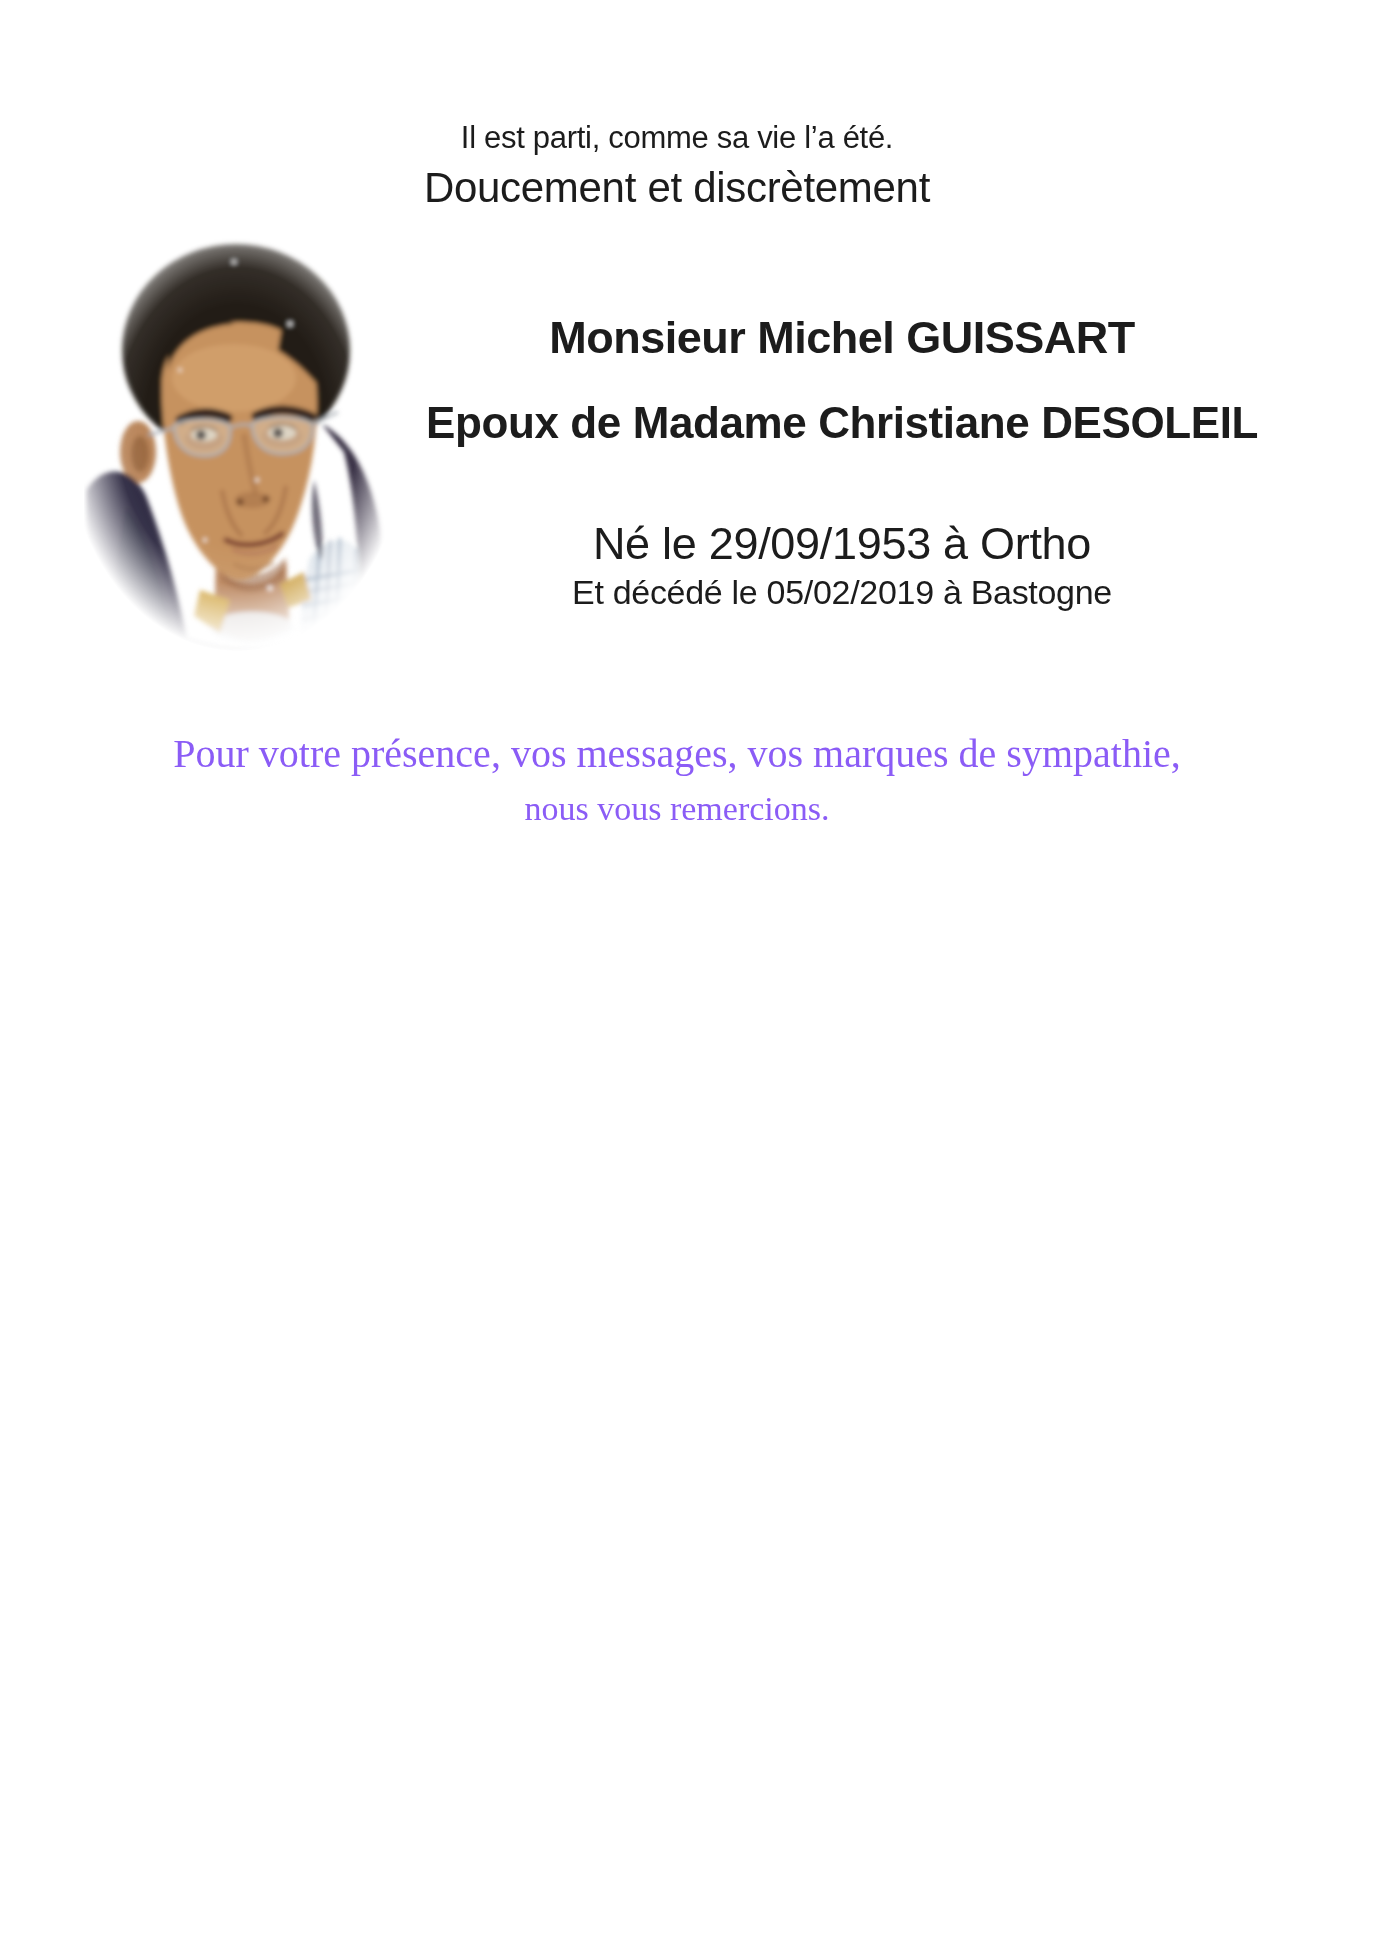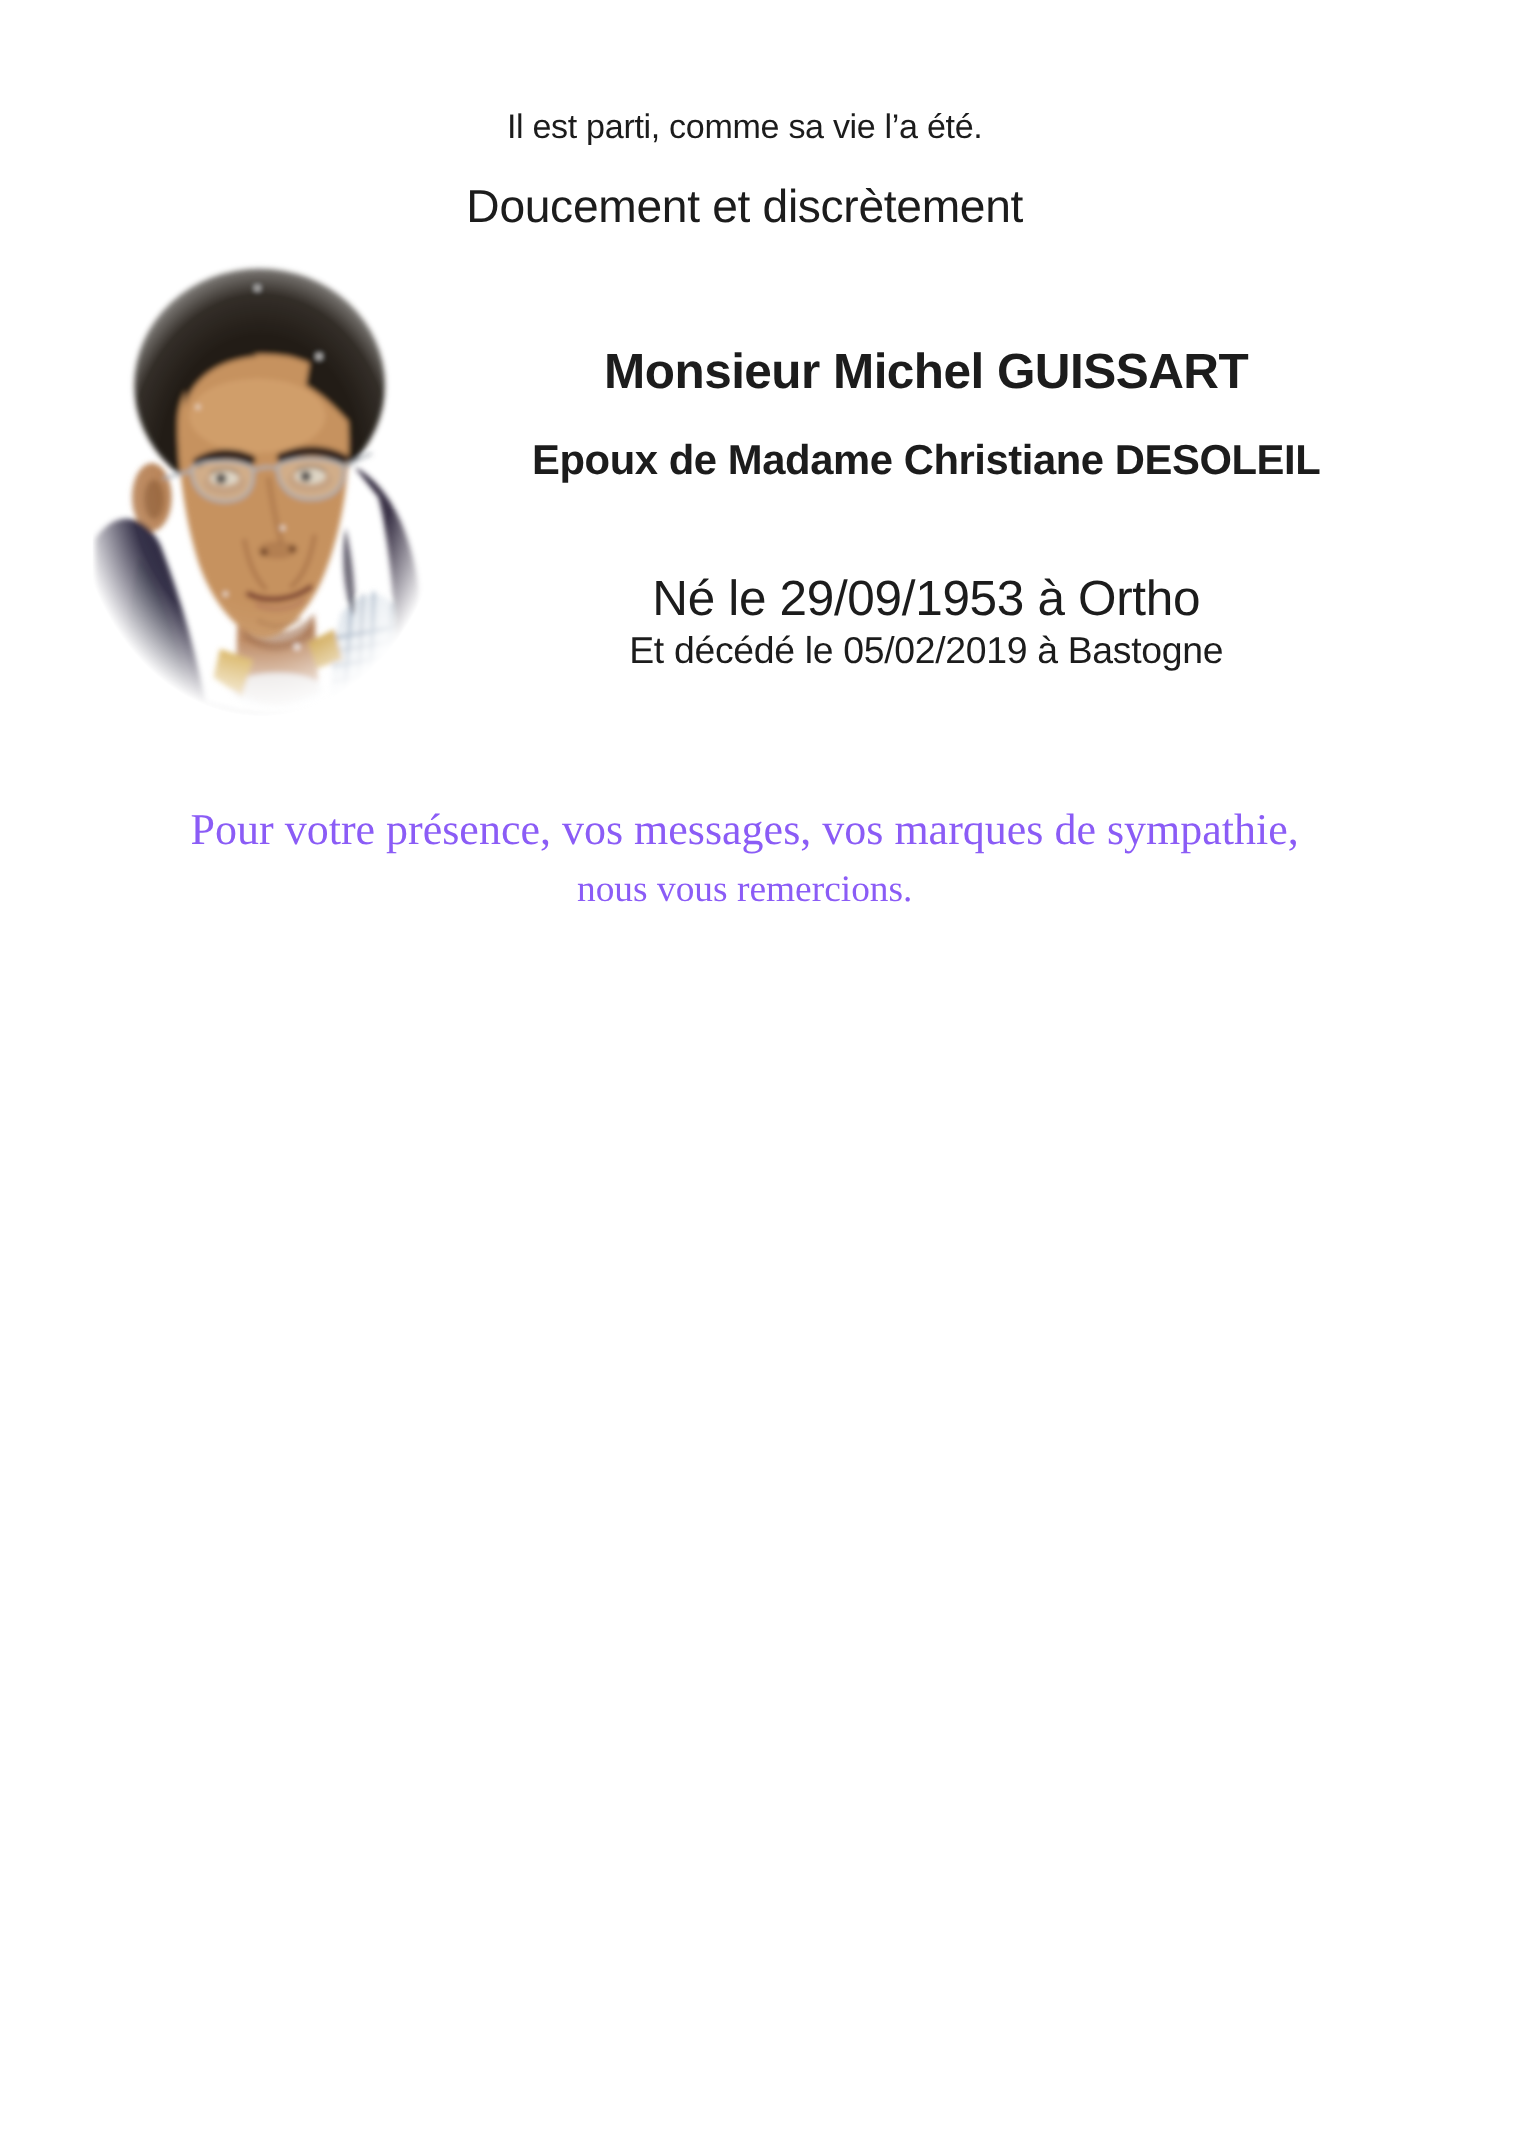--- a/index.html
+++ b/index.html
@@ -16,25 +16,25 @@
     font-family: "Liberation Sans", sans-serif;
     color: #1c1c1c;
   }
   .line {
     position: absolute;
     text-align: center;
     white-space: nowrap;
     line-height: 1.15;
   }
   
-  .intro-1 { left: 0; width: 1354px; top: 97px; font-size: 31px; letter-spacing: -0.3px; }
+  .intro-1 { left: 0; width: 1354px; top: 120px; font-size: 31px; letter-spacing: -0.3px; }
   .intro-2 { left: 0; width: 1354px; top: 164px; font-size: 42px; letter-spacing: -0.3px; }
   
   .title    { left: 330px; width: 1024px; top: 312px; font-size: 45px; font-weight: bold; letter-spacing: -0.5px; }
-  .subtitle { left: 330px; width: 1024px; top: 398px; font-size: 38px; font-weight: bold; letter-spacing: -0.4px; }
+  .subtitle { left: 330px; width: 1024px; top: 398px; font-size: 44px; font-weight: bold; letter-spacing: -0.4px; }
   .birth    { left: 330px; width: 1024px; top: 518px; font-size: 45px; letter-spacing: -0.3px; }
   .death    { left: 330px; width: 1024px; top: 573px; font-size: 34px; letter-spacing: -0.3px; }
   
   .serif { font-family: "Liberation Serif", serif; color: #8b5cf6; }
   .thanks-1 { left: 0; width: 1354px; top: 731px; font-size: 40px; }
   .thanks-2 { left: 0; width: 1354px; top: 789px; font-size: 34px; }
   .family   { left: 0; width: 1354px; top: 891px; font-size: 40px; }
   
   .photo {
     position: absolute;

